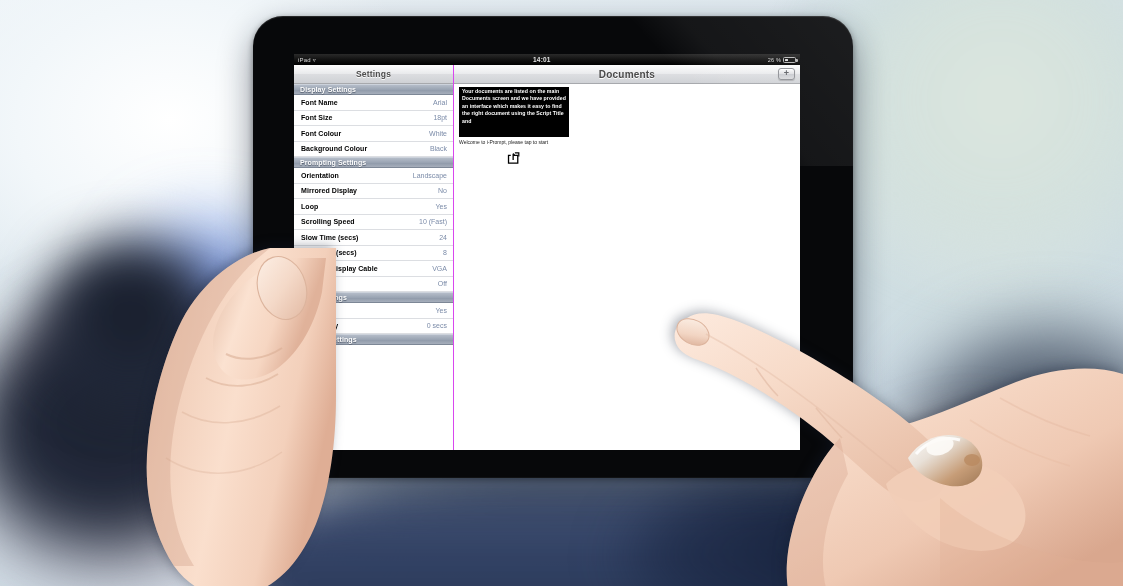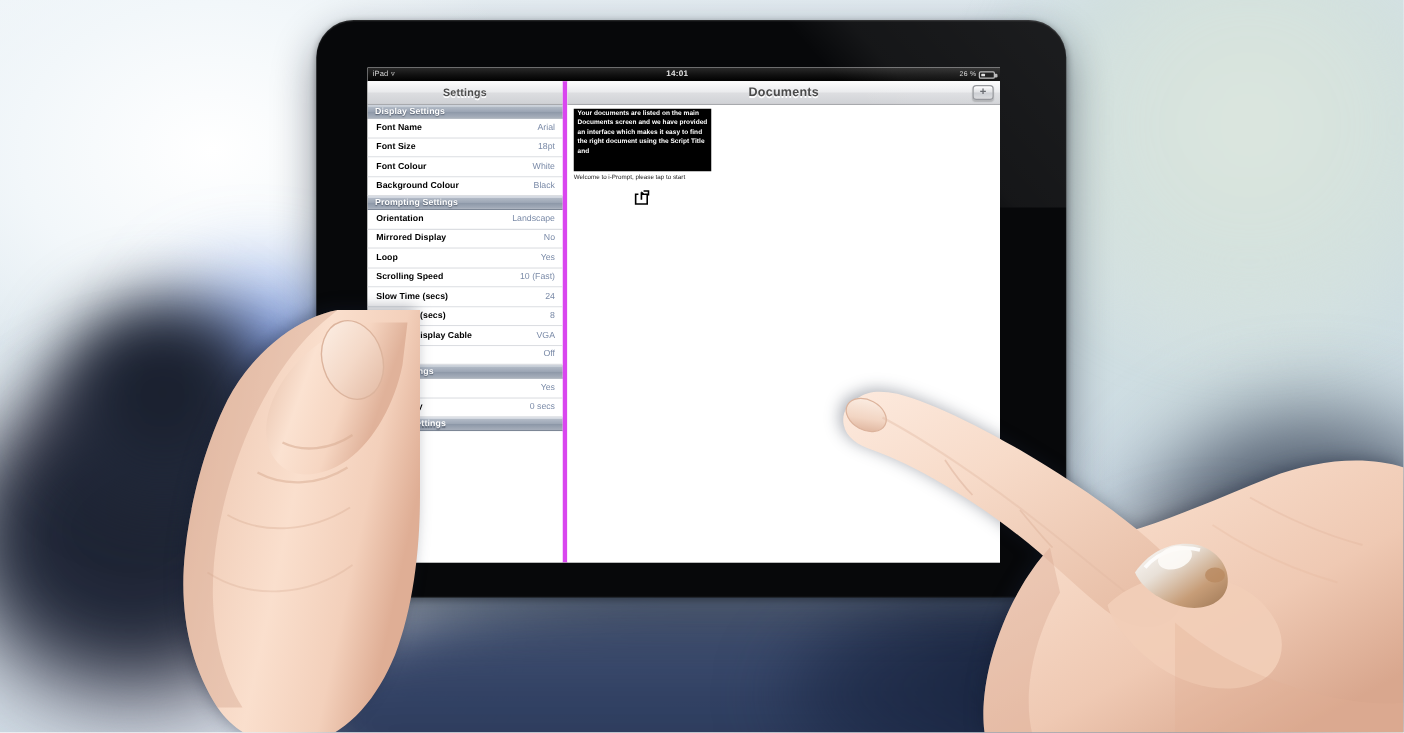--- a/index.html
+++ b/index.html
@@ -148,21 +148,21 @@
     width: 30%; background: #e0e0e0; border-radius: 0.5px;
   }
 
   
   .split { display: flex; height: 385px; }
 
   
   .settings-pane {
     width: 160px;
     background: #ffffff;
-    border-right: 4px solid #d946ef;
+    border-right: 1px solid #d946ef;
     display: flex; flex-direction: column;
   }
   .nav-bar {
     height: 19px;
     background: linear-gradient(180deg, #fdfdfd 0%, #e9eaec 48%, #dcdde0 52%, #cfd1d5 100%);
     border-bottom: 1px solid #a7a9ad;
     display: flex; align-items: center; justify-content: center;
     position: relative;
   }
   .nav-title {

